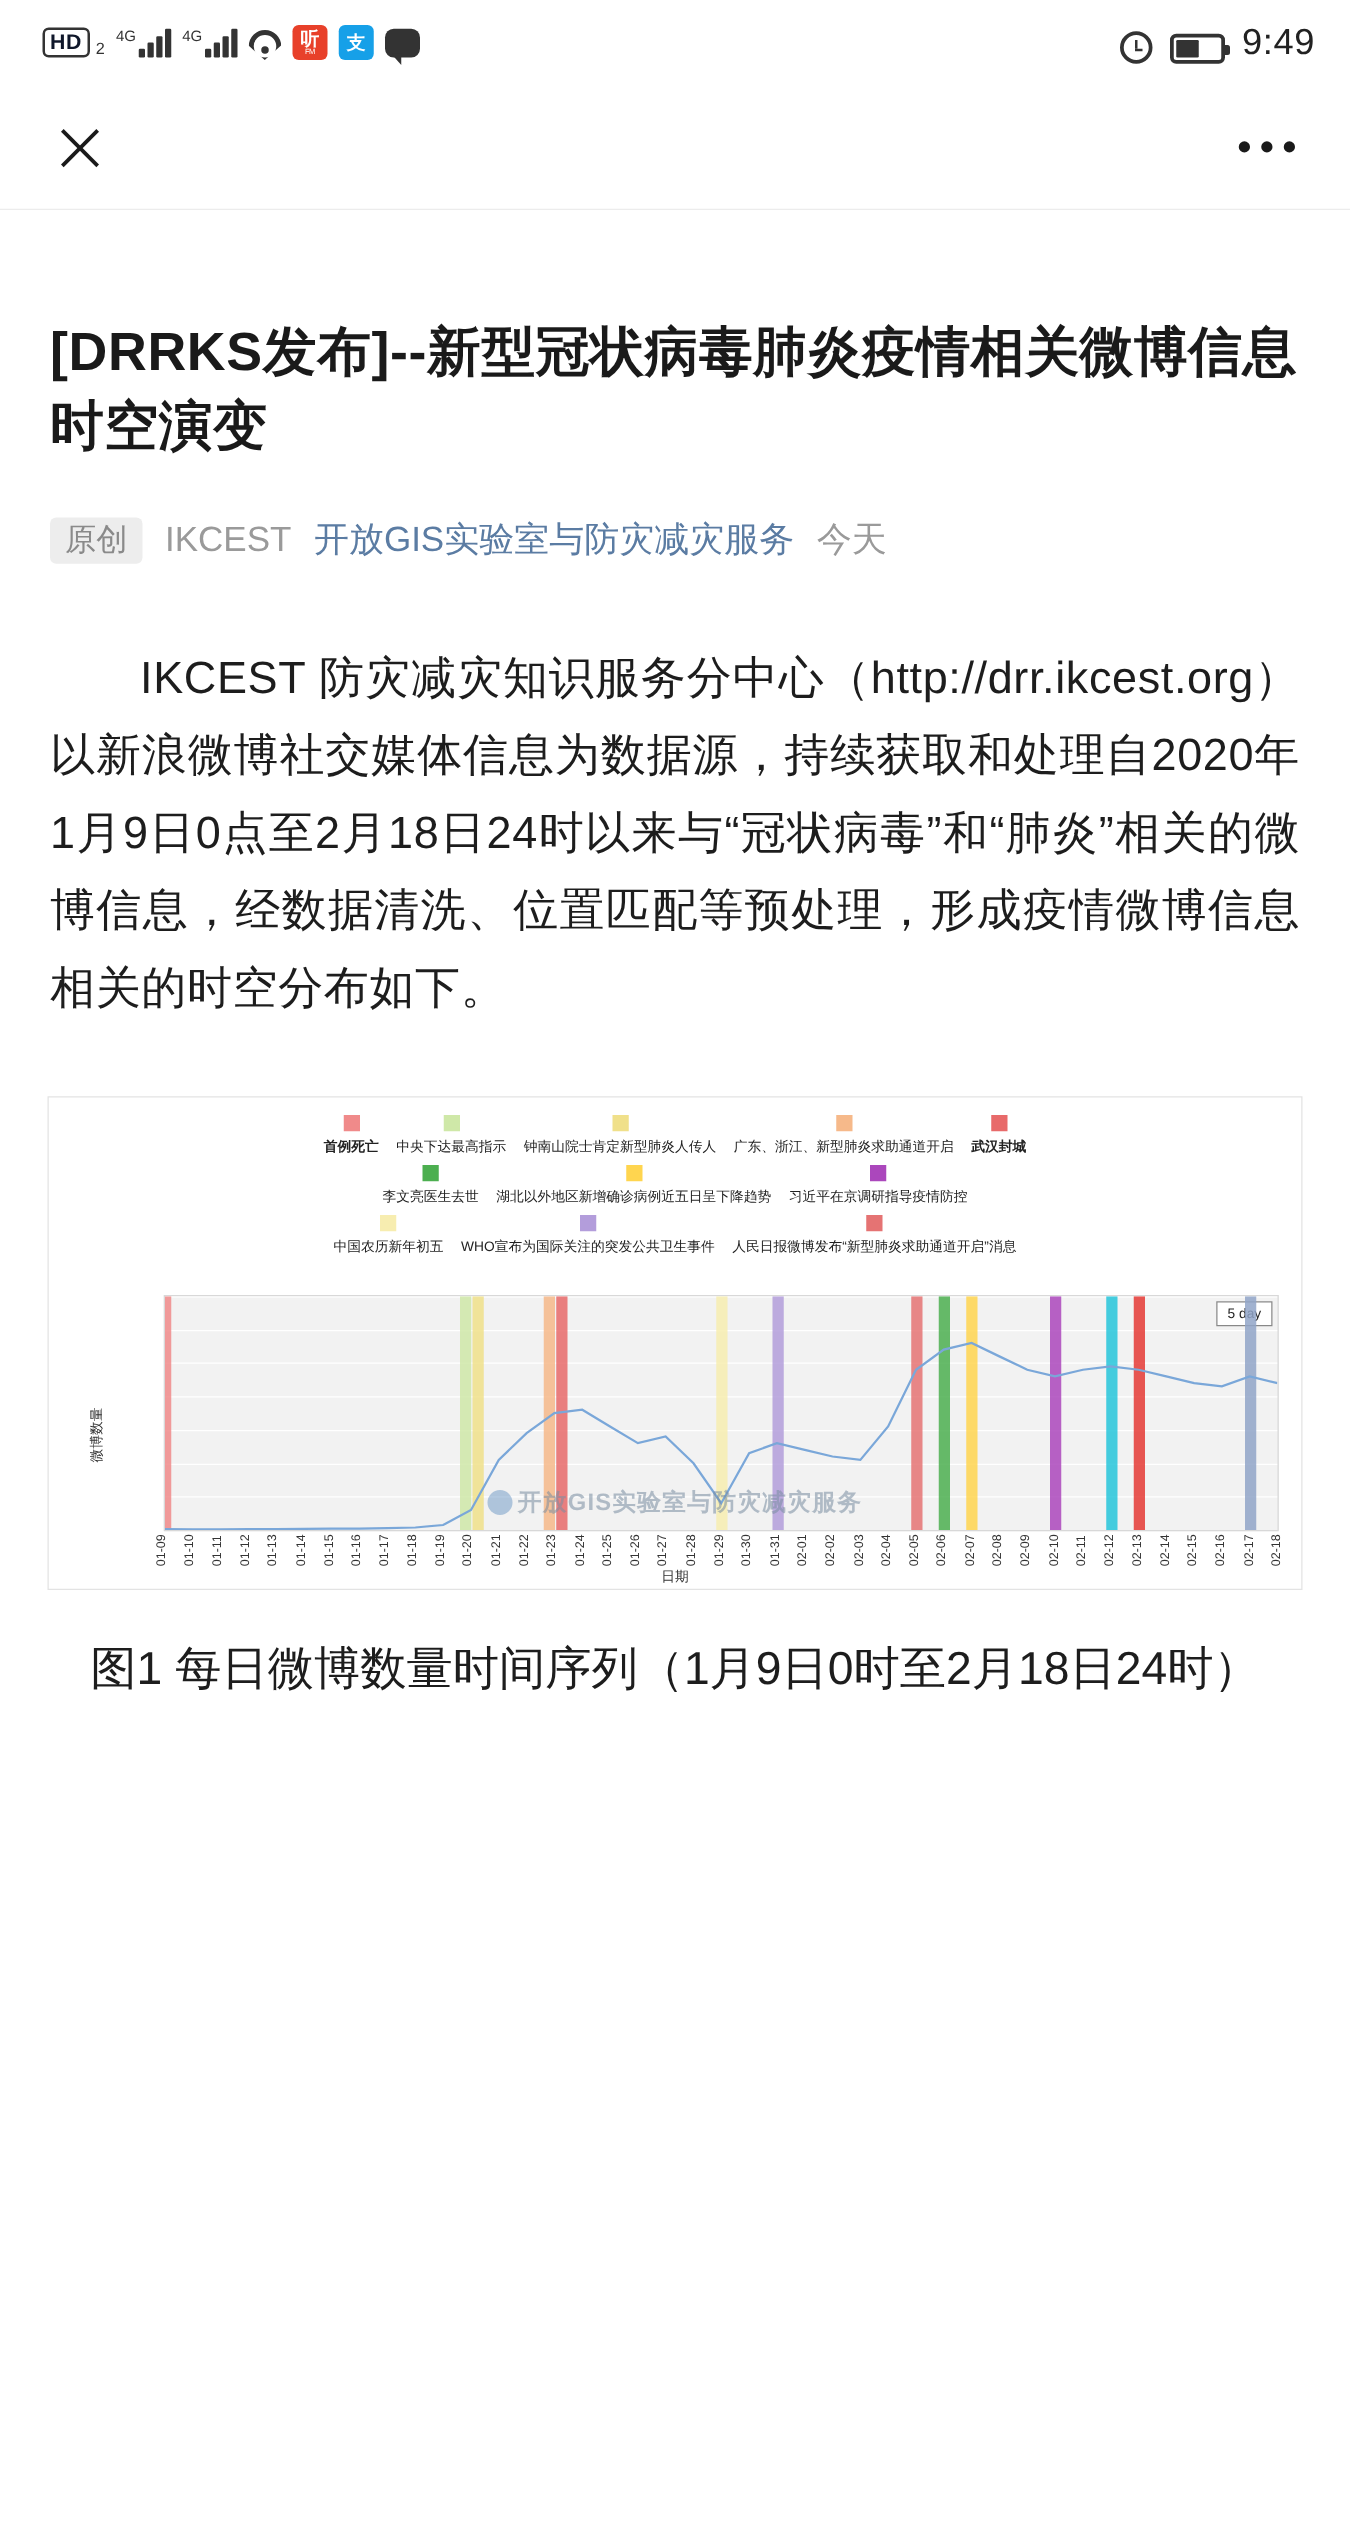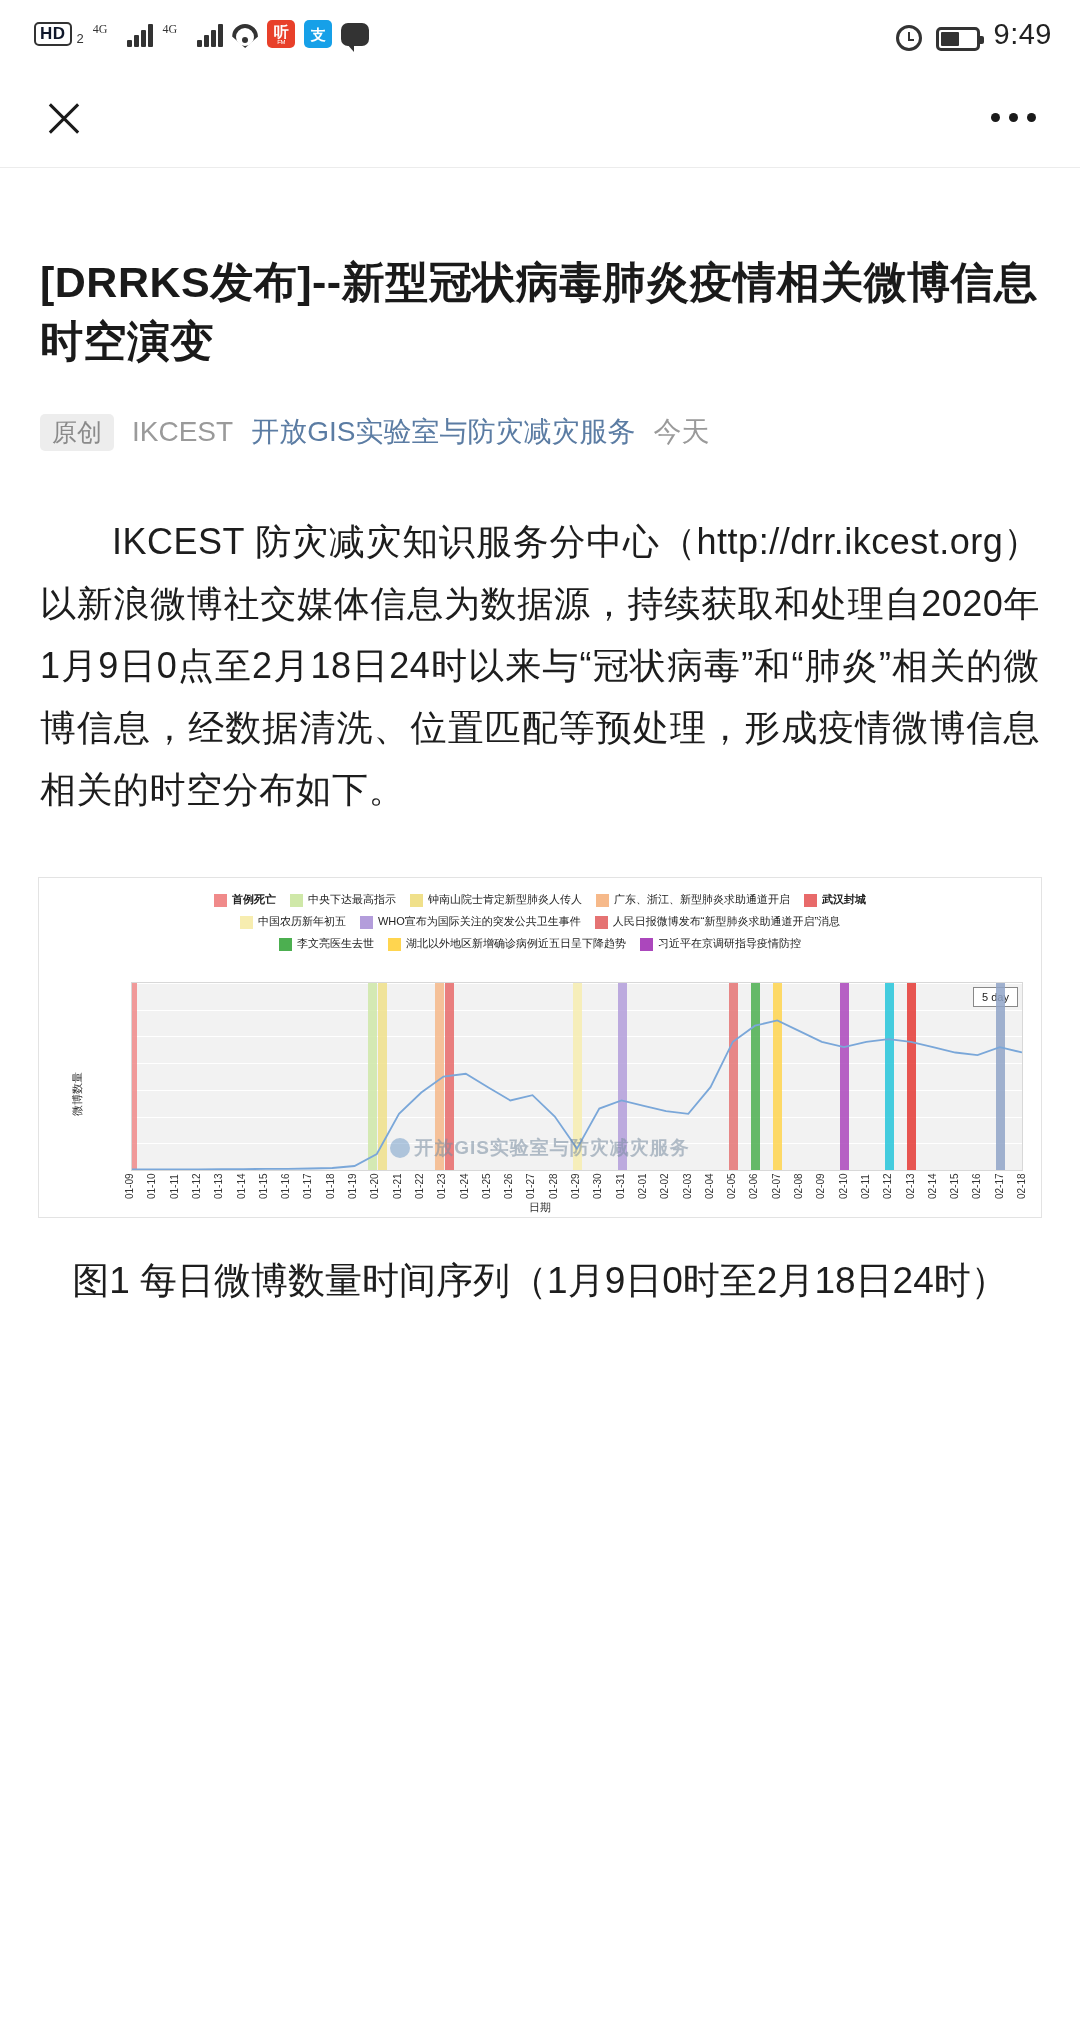--- a/index.html
+++ b/index.html
@@ -45,21 +45,21 @@
     color: #0f172a;
     line-height: 1;
   }
   .sub2 {
     font-size: 13px;
     color: #333;
     margin-left: -4px;
     align-self: flex-end;
     margin-bottom: 2px;
   }
-  .sig-group { display: flex; align-items: flex-end; gap: 20px; font-family: Liberation Serif, serif; }
+  .sig-group { display: flex; align-items: flex-end; gap: 2px; }
   .sig-label { font-size: 12px; color: #333; margin-bottom: 10px; }
   .bars { display: flex; align-items: flex-end; gap: 2px; height: 24px; }
   .bars i { display: block; width: 5px; background: #333; border-radius: 1px; }
   .bars i:nth-child(1) { height: 7px; }
   .bars i:nth-child(2) { height: 12px; }
   .bars i:nth-child(3) { height: 17px; }
   .bars i:nth-child(4) { height: 23px; }
 
   .wifi {
     width: 26px; height: 20px; position: relative;
@@ -239,23 +239,24 @@
   .legend-row {
     display: flex;
     justify-content: center;
     align-items: center;
     flex-wrap: nowrap;
     gap: 14px;
     margin-bottom: 7px;
   }
   .legend-item {
     display: flex;
-    align-items: flex-end;
+    align-items: center;
     gap: 5px;
     white-space: nowrap;
+    flex-direction: column;
   }
   .legend-swatch {
     width: 13px;
     height: 13px;
     flex: none;
   }
   .legend-label {
     font-size: 11px;
     color: #222;
   }
@@ -444,44 +445,44 @@
           <span class="legend-swatch" style="background: rgb(246, 185, 138);"></span>
           <span class="legend-label">广东、浙江、新型肺炎求助通道开启</span>
         </div>
         <div class="legend-item">
           <span class="legend-swatch" style="background: rgb(232, 106, 106);"></span>
           <span class="legend-label bold">武汉封城</span>
         </div>
       </div>
       <div class="legend-row">
         <div class="legend-item">
+          <span class="legend-swatch" style="background: rgb(76, 175, 80);"></span>
+          <span class="legend-label">李文亮医生去世</span>
+        </div>
+        <div class="legend-item">
+          <span class="legend-swatch" style="background: rgb(255, 213, 79);"></span>
+          <span class="legend-label">湖北以外地区新增确诊病例近五日呈下降趋势</span>
+        </div>
+        <div class="legend-item">
+          <span class="legend-swatch" style="background: rgb(171, 71, 188);"></span>
+          <span class="legend-label">习近平在京调研指导疫情防控</span>
+        </div>
+      </div>
+      <div class="legend-row">
+        <div class="legend-item">
           <span class="legend-swatch" style="background: rgb(247, 237, 176);"></span>
           <span class="legend-label">中国农历新年初五</span>
         </div>
         <div class="legend-item">
           <span class="legend-swatch" style="background: rgb(179, 157, 219);"></span>
           <span class="legend-label">WHO宣布为国际关注的突发公共卫生事件</span>
         </div>
         <div class="legend-item">
           <span class="legend-swatch" style="background: rgb(229, 115, 115);"></span>
           <span class="legend-label">人民日报微博发布“新型肺炎求助通道开启”消息</span>
-        </div>
-      </div>
-      <div class="legend-row">
-        <div class="legend-item">
-          <span class="legend-swatch" style="background: rgb(76, 175, 80);"></span>
-          <span class="legend-label">李文亮医生去世</span>
-        </div>
-        <div class="legend-item">
-          <span class="legend-swatch" style="background: rgb(255, 213, 79);"></span>
-          <span class="legend-label">湖北以外地区新增确诊病例近五日呈下降趋势</span>
-        </div>
-        <div class="legend-item">
-          <span class="legend-swatch" style="background: rgb(171, 71, 188);"></span>
-          <span class="legend-label">习近平在京调研指导疫情防控</span>
         </div>
       </div>
     </div>
 
   <div class="chart-area">
     <div class="ylabel">微博数量</div>
     <div class="plot" id="plot">
       <div class="oneday-box">5 day</div>
     <div class="gridline" style="top: 187px;"></div>
         <div class="gridline" style="top: 160.286px;"></div>

